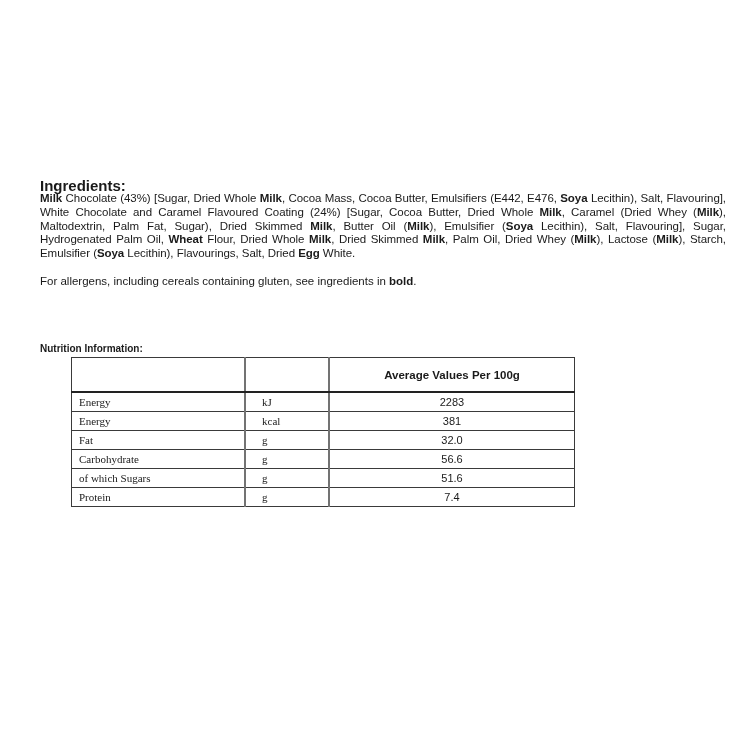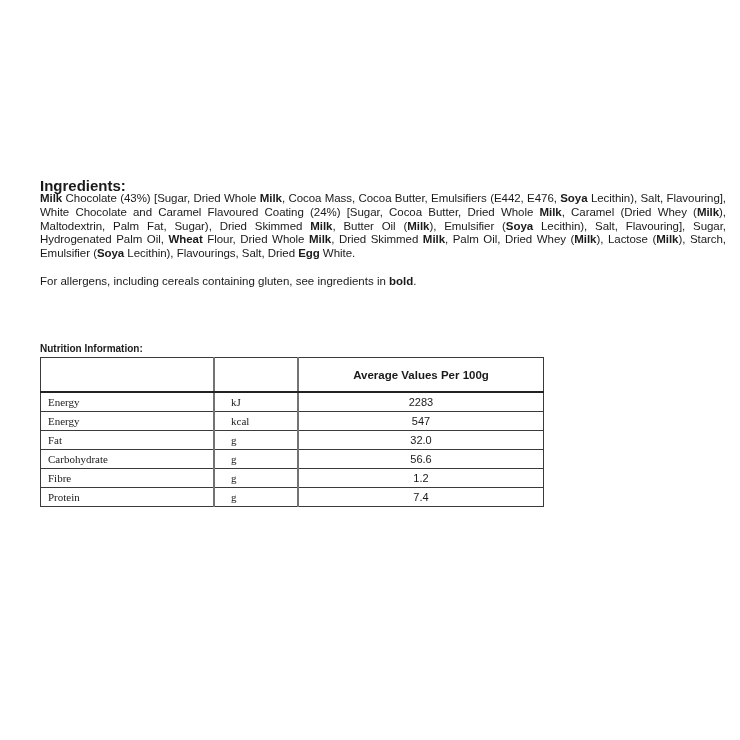--- a/index.html
+++ b/index.html
@@ -12,21 +12,21 @@
     .allergen { margin-top: 14px; font-size: 11.5px; line-height: 13.5px; }
     .allergen p { margin: 0; }
     .nutri-heading { position: absolute; left: 40px; top: 343px; font-weight: bold; font-size: 10px; }
     table.nutri { position: absolute; left: 40px; top: 357px; border-collapse: collapse; font-size: 11px; }
     table.nutri td { border: 1px solid #3a3a3a; padding: 0 0 0 7px; height: 18px; line-height: 18px; }
     table.nutri tr.head td { height: 33px; border-bottom: 2px solid #222; }
     table.nutri td.c1 { width: 165px; }
     table.nutri td.c2 { width: 66px; padding-left: 16px; }
     table.nutri td.c3 { width: 244px; text-align: center; padding-left: 0; }
     table.nutri tr.head td.c3 { font-weight: bold; font-size: 11.5px; }
-    table.nutri { border: 1px solid #555; }
+    table.nutri { border: 1px solid #555; margin-left: 31px; }
     table.nutri td.c1, table.nutri td.c2 { border-right: 2px solid #737373; font-family: Liberation Serif, serif; }
   </style>
 </head>
 <body>
 
 <div class="doc">
   <p class="heading">Ingredients:</p>
   <p class="para" id="ingredients-para"><b>Milk</b><span> Chocolate (43%) [Sugar, Dried Whole </span><b>Milk</b><span>, Cocoa Mass, Cocoa Butter, Emulsifiers (E442, E476, </span><b>Soya</b><span> Lecithin), Salt, Flavouring], White Chocolate and Caramel Flavoured Coating (24%) [Sugar, Cocoa Butter, Dried Whole </span><b>Milk</b><span>, Caramel (Dried Whey (</span><b>Milk</b><span>), Maltodextrin, Palm Fat, Sugar), Dried Skimmed </span><b>Milk</b><span>, Butter Oil (</span><b>Milk</b><span>), Emulsifier (</span><b>Soya</b><span> Lecithin), Salt, Flavouring], Sugar, Hydrogenated Palm Oil, </span><b>Wheat</b><span> Flour, Dried Whole </span><b>Milk</b><span>, Dried Skimmed </span><b>Milk</b><span>, Palm Oil, Dried Whey (</span><b>Milk</b><span>), Lactose (</span><b>Milk</b><span>), Starch, Emulsifier (</span><b>Soya</b><span> Lecithin), Flavourings, Salt, Dried </span><b>Egg</b><span> White.</span></p>
   <div class="allergen">
     <p><span>For allergens, including cereals containing gluten, see ingredients in </span><b>bold</b><span>.</span></p>
@@ -43,36 +43,36 @@
       <td class="c3">Average Values Per 100g</td>
     </tr>
   <tr>
         <td class="c1">Energy</td>
         <td class="c2">kJ</td>
         <td class="c3">2283</td>
       </tr>
       <tr>
         <td class="c1">Energy</td>
         <td class="c2">kcal</td>
-        <td class="c3">547</td>
+        <td class="c3">381</td>
       </tr>
       <tr>
         <td class="c1">Fat</td>
         <td class="c2">g</td>
         <td class="c3">32.0</td>
       </tr>
       <tr>
         <td class="c1">Carbohydrate</td>
         <td class="c2">g</td>
         <td class="c3">56.6</td>
       </tr>
       <tr>
-        <td class="c1">Fibre</td>
+        <td class="c1">of which Sugars</td>
         <td class="c2">g</td>
-        <td class="c3">1.2</td>
+        <td class="c3">51.6</td>
       </tr>
       <tr>
         <td class="c1">Protein</td>
         <td class="c2">g</td>
         <td class="c3">7.4</td>
       </tr>
     </tbody>
 </table>
 
 </body></html>

